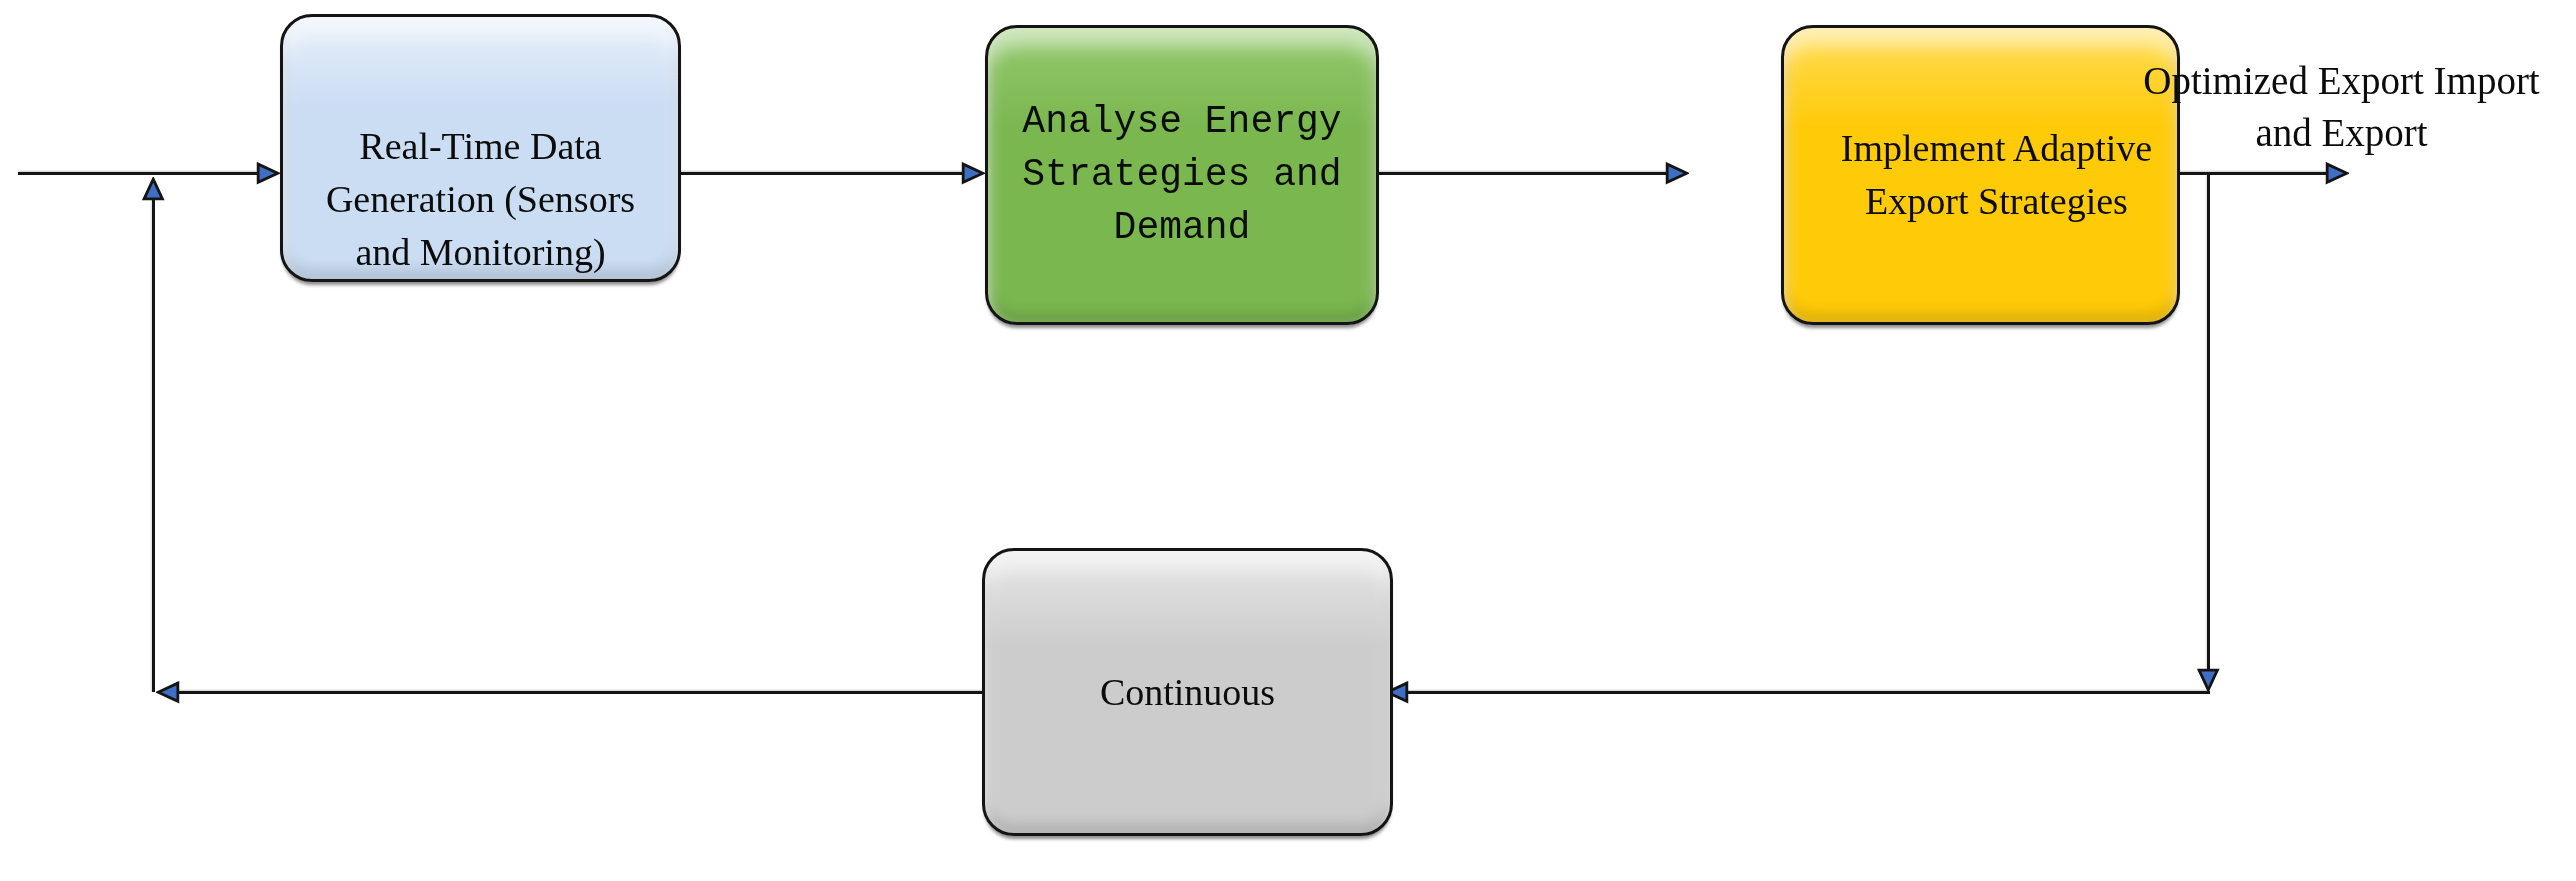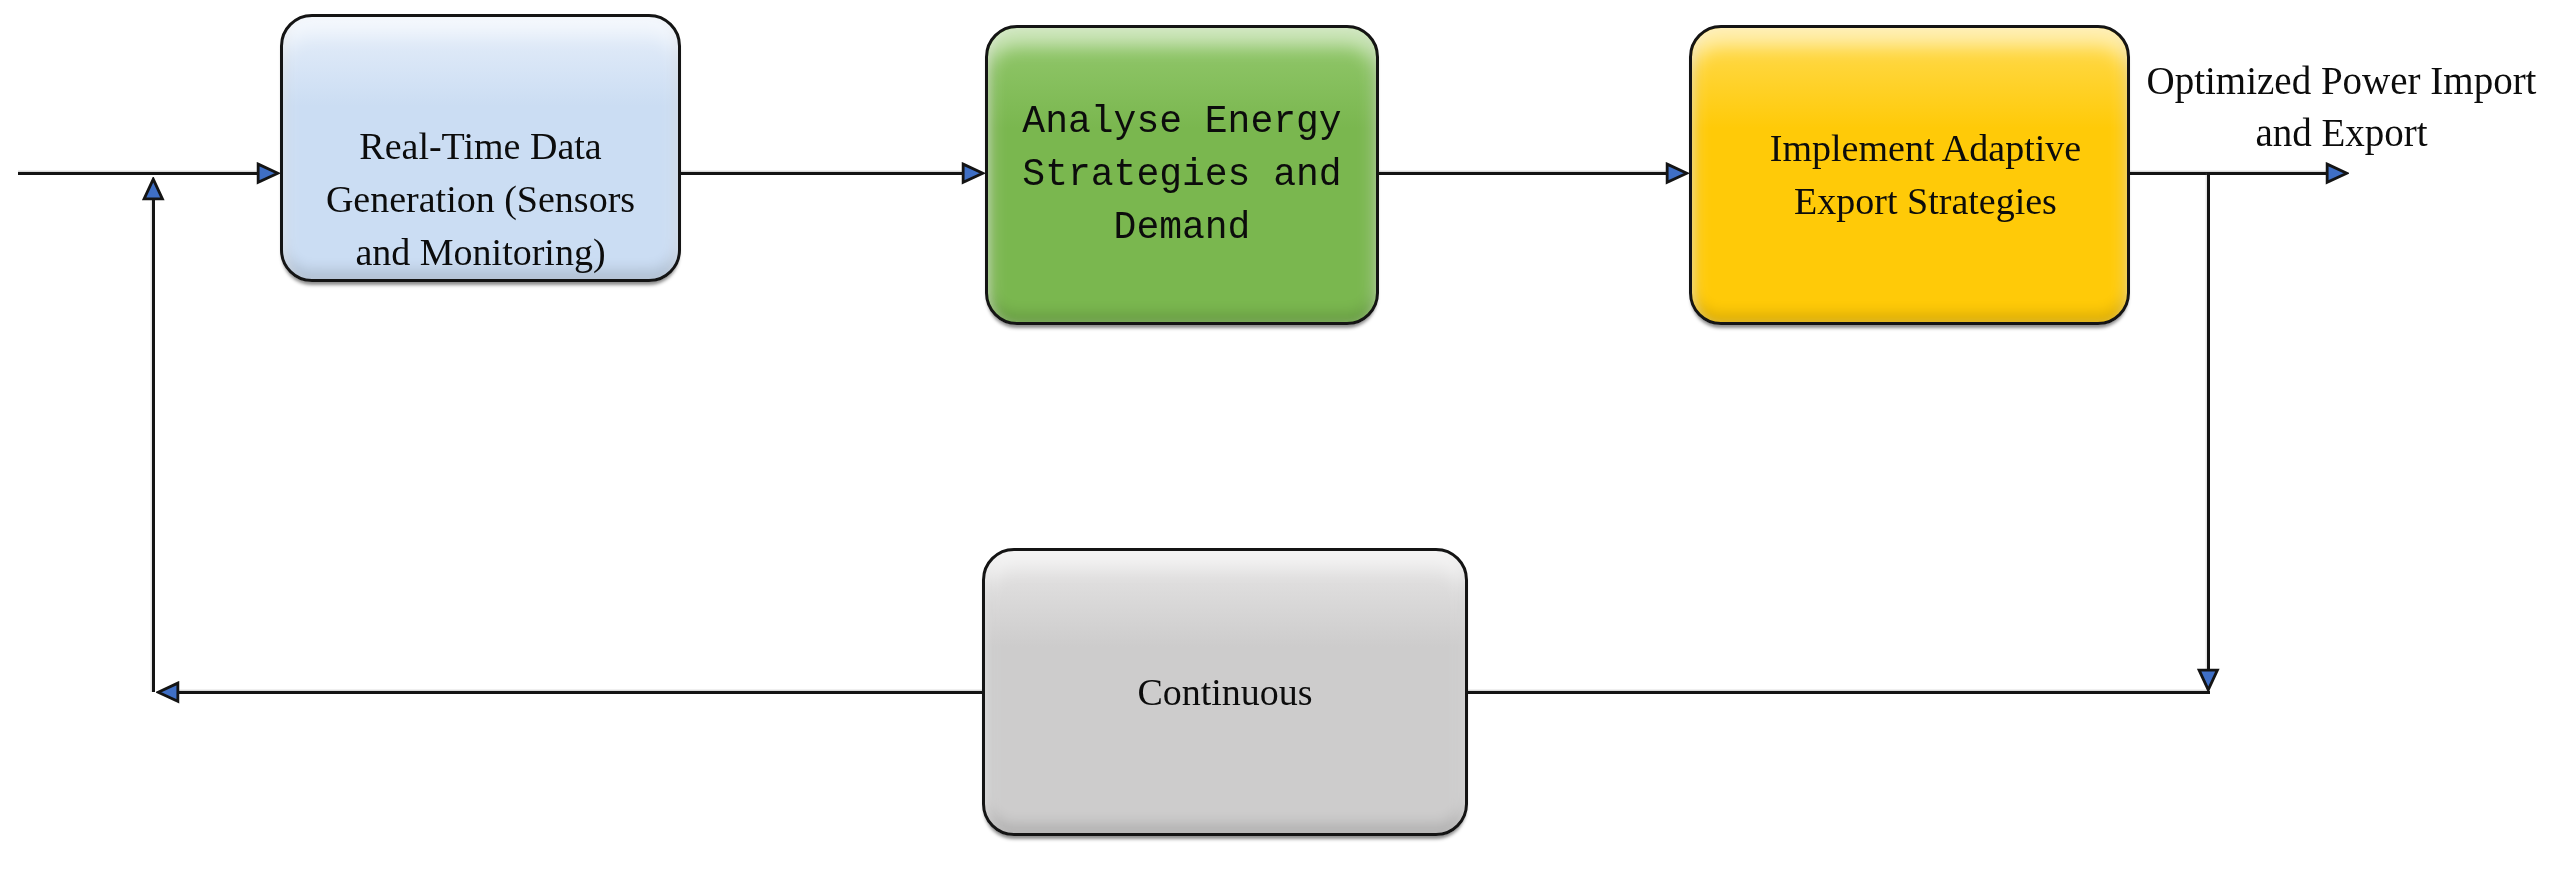--- a/index.html
+++ b/index.html
@@ -85,28 +85,28 @@
     <div class="line">Generation (Sensors</div>
     <div class="line">and Monitoring)</div>
   </div>
 
   <div class="node" style="left: 985px; top: 24.6px; width: 394px; height: 300px; background: linear-gradient(rgb(148, 201, 110) 0%, rgb(122, 183, 79) 34%, rgb(122, 183, 79) 100%); border-color: rgb(20, 20, 20); font-family: Liberation Mono, monospace;">
     <div class="line">Analyse Energy</div>
     <div class="line">Strategies and</div>
     <div class="line">Demand</div>
   </div>
 
-  <div class="node" style="left: 1689px; top: 24.6px; width: 441px; height: 300px; background: linear-gradient(rgb(255, 220, 85) 0%, rgb(255, 202, 8) 34%, rgb(255, 202, 8) 100%); border-color: rgb(20, 20, 20); padding-left: 32px;">
+  <div class="node" style="left: 1781px; top: 24.6px; width: 399px; height: 300px; background: linear-gradient(rgb(255, 220, 85) 0%, rgb(255, 202, 8) 34%, rgb(255, 202, 8) 100%); border-color: rgb(20, 20, 20); padding-left: 32px;">
     <div class="line">Implement Adaptive</div>
     <div class="line">Export Strategies</div>
   </div>
 
-  <div class="node" style="left: 982px; top: 548px; width: 486px; height: 288px; background: linear-gradient(rgb(231, 230, 230) 0%, rgb(205, 204, 204) 34%, rgb(205, 204, 204) 100%); border-color: rgb(20, 20, 20);">
+  <div class="node" style="left: 982px; top: 548px; width: 411px; height: 288px; background: linear-gradient(rgb(231, 230, 230) 0%, rgb(205, 204, 204) 34%, rgb(205, 204, 204) 100%); border-color: rgb(20, 20, 20);">
     <div class="line">Continuous</div>
   </div>
 
   <div class="caption" style="left:2110px;top:55px;width:463px;">
-    <div class="line">Optimized Power Import</div>
+    <div class="line">Optimized Export Import</div>
     <div class="line">and Export</div>
   </div>
 
 </div>
 
 
 </body></html>

